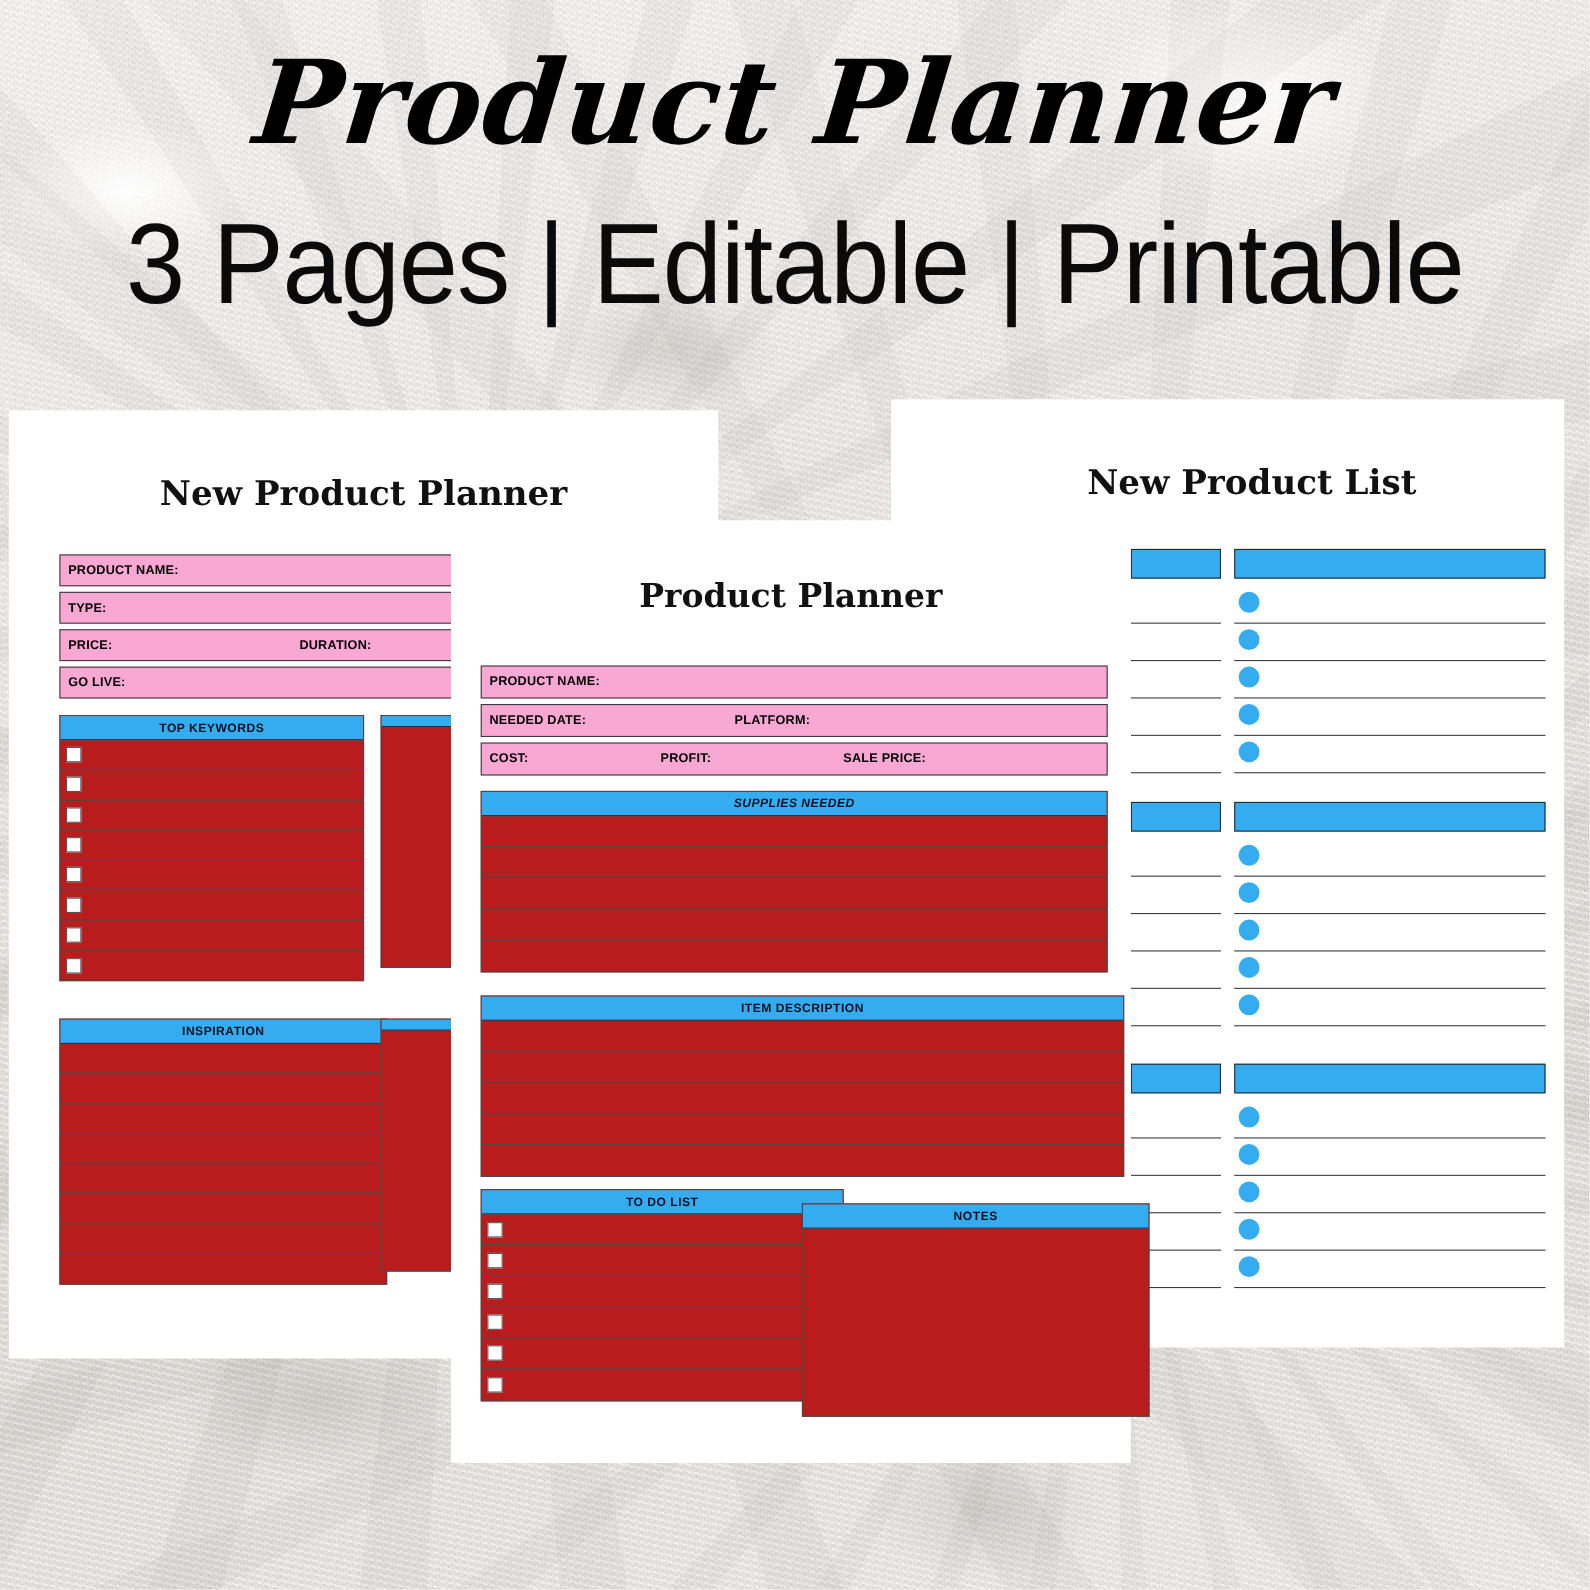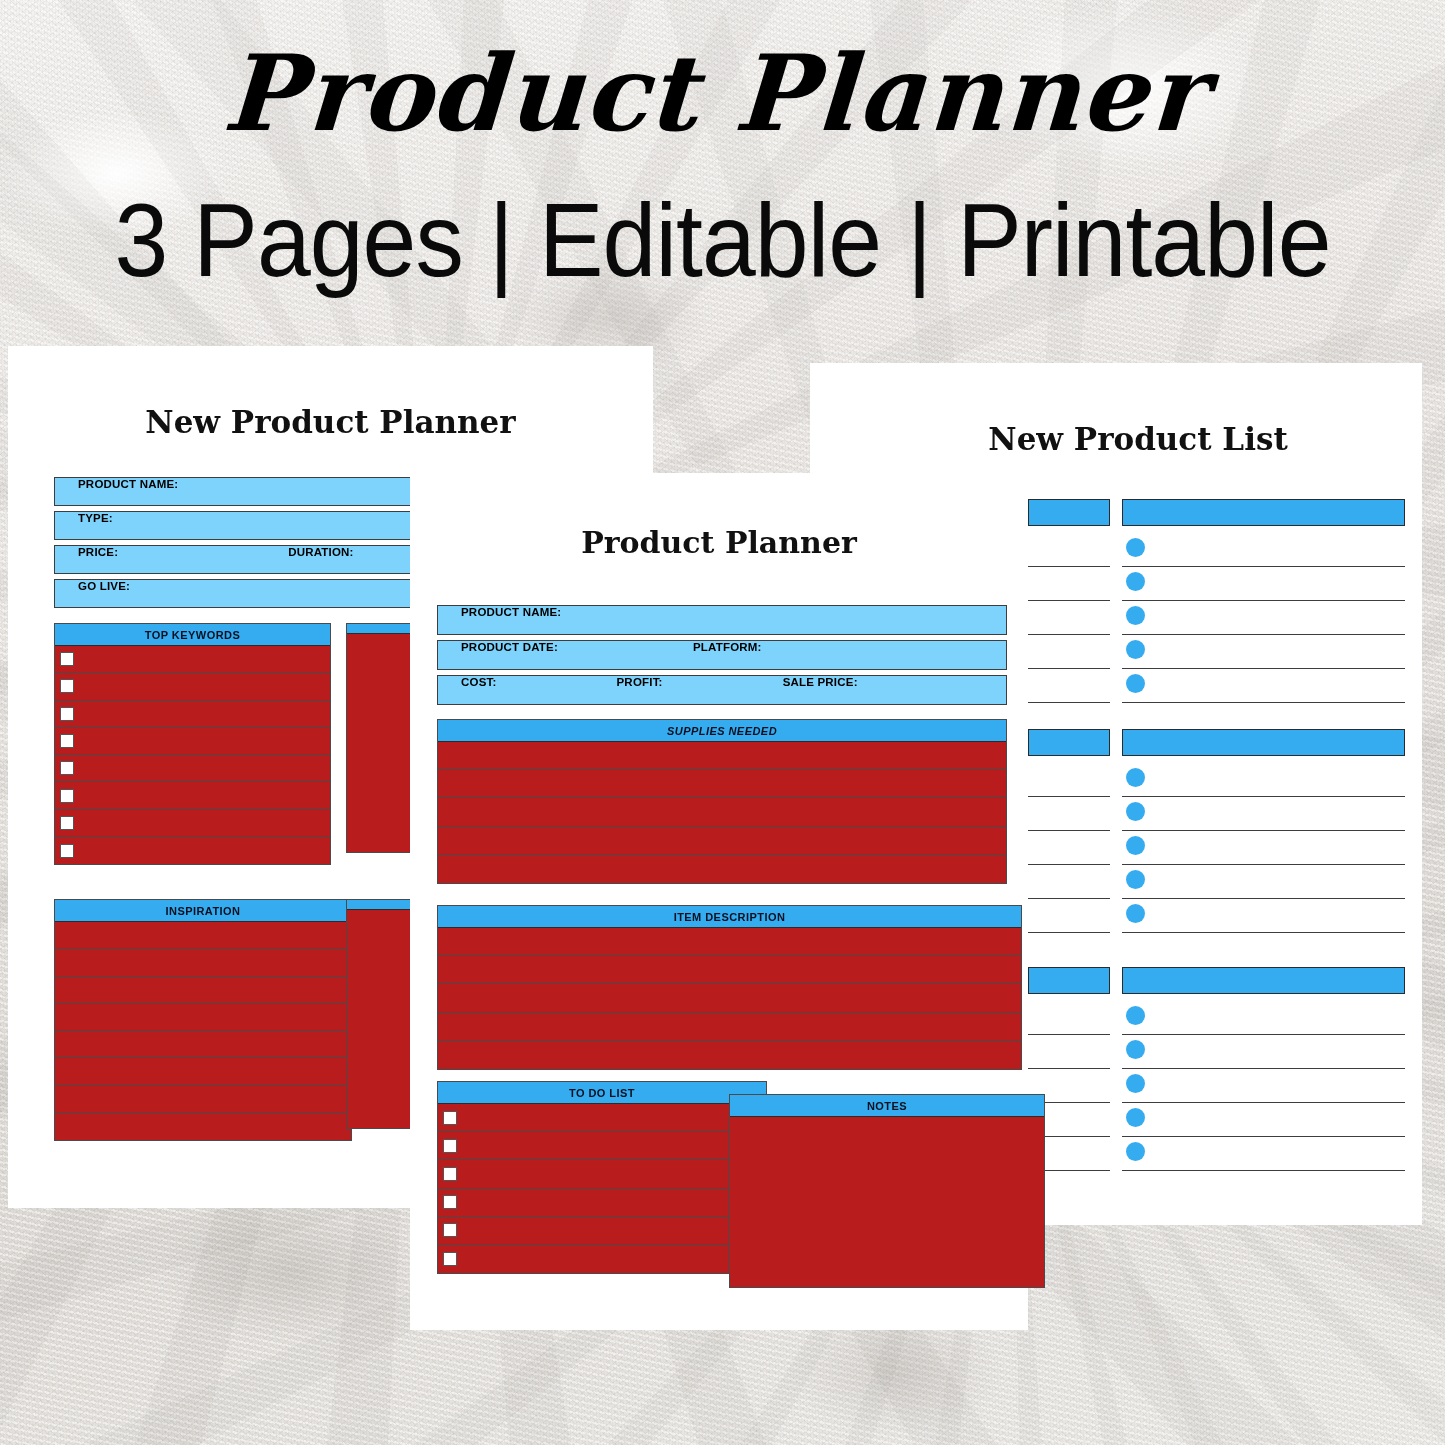--- a/index.html
+++ b/index.html
@@ -81,46 +81,47 @@
     letter-spacing: -1px;
     transform: scaleX(.93);
   }
 
   
   .page {
     position: absolute;
     background: #ffffff;
     z-index: 10;
   }
-  .page-left   { left: 8px;    top: 346px;  width: 645px;  height: 862px; z-index: 11; }
+  .page-left   { left: 8px;    top: 373px;  width: 645px;  height: 862px; z-index: 11; }
   .page-right  { left: 810px;  top: 363px;  width: 612px;  height: 862px; z-index: 11; }
   .page-center { left: 410px;  top: 473px;  width: 618px;  height: 857px; z-index: 14;
                  box-shadow: 0 0 0 0 rgba(0,0,0,0); }
 
   .page-title {
     text-align: center;
     font-family: "DejaVu Serif", serif;
     font-weight: 700;
     color: #111;
   }
   .page-left .page-title   { font-size: 31px; margin-top: 58px; }
   .page-right .page-title  { font-size: 31px; margin-top: 58px; margin-left: 44px; }
   .page-center .page-title { font-size: 30px; margin-top: 52px; }
 
   
   .fld {
     border: 1.5px solid #3d3d3d;
     height: 29px;
     display: flex;
-    padding-left: 23px;
+    align-items: center;
+    padding-left: 7px;
     font-size: 11.5px;
     font-weight: 700;
     color: #000;
     letter-spacing: .2px;
-    background: #7dd3fc;
+    background: #f9a8d4;
     margin-bottom: 5px;
   }
   .fld span { white-space: nowrap; }
   .fld .mid  { margin-left: 170px; }
   .fld .mid2 { margin-left: 120px; }
   .fld .mid3 { margin-left: 135px; }
 
   .blk { border: 1.5px solid #4a4a4a; background: #b91c1c; }
   .blk-hdr {
     background: #35ACF0;
@@ -407,21 +408,21 @@
 </div>
 
 <div class="page page-center">
   <div class="page-title">Product Planner</div>
 
   <div class="cp-fields">
     <div class="fld">
       <span>PRODUCT NAME:</span>
     </div>
     <div class="fld">
-      <span>PRODUCT DATE:</span>
+      <span>NEEDED DATE:</span>
       <span class="mid3">PLATFORM:</span>
     </div>
     <div class="fld">
       <span>COST:</span>
       <span class="mid2">PROFIT:</span>
       <span class="mid2">SALE PRICE:</span>
     </div>
   </div>
 
   <div class="blk cp-sup">

